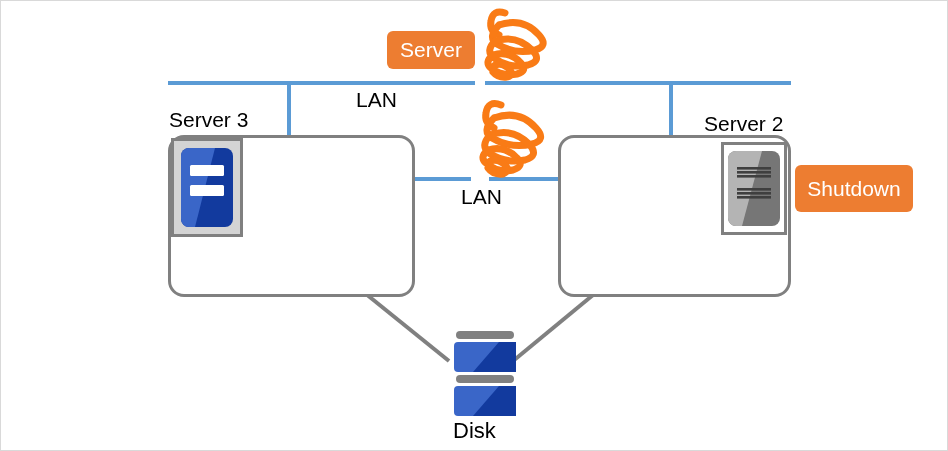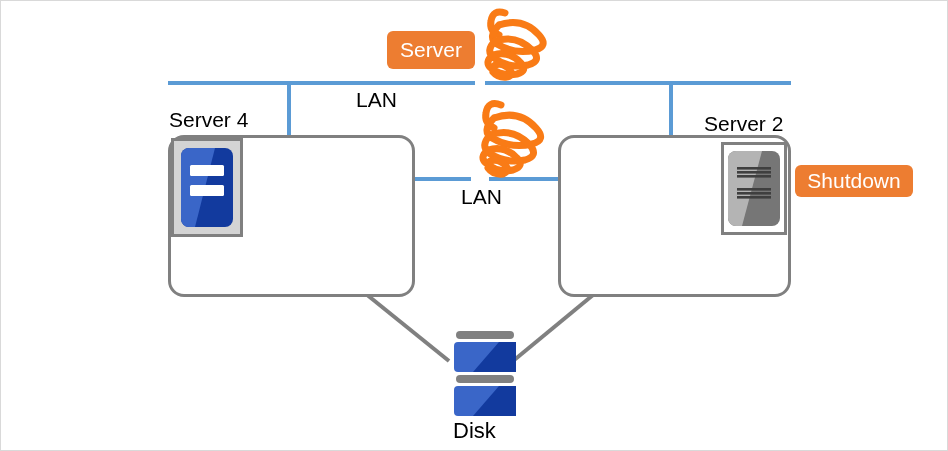--- a/index.html
+++ b/index.html
@@ -56,21 +56,21 @@
     background: #ed7d31;
     color: #ffffff;
     border-radius: 6px;
     font-size: 21px;
     display: flex;
     align-items: center;
     justify-content: center;
     white-space: nowrap;
   }
   .badge-error    { left: 386px; top: 30px;  width: 88px;  height: 38px; }
-  .badge-shutdown { left: 794px; top: 164px; width: 118px; height: 32px; }
+  .badge-shutdown { left: 794px; top: 164px; width: 118px; height: 47px; }
 
   
   .server-box {
     position: absolute;
     border: 3px solid #808080;
     border-radius: 16px;
     background: #ffffff;
     box-sizing: border-box;
   }
   .server-box-1 { left: 167px; top: 134px; width: 247px; height: 162px; }
@@ -161,21 +161,21 @@
       <path d="M493 117 q25 -9 42 10 q11 12 -4 16 q-21 5 -40 -6 q-11 -7 2 -20"></path>
       <path d="M489 134 q23 -8 40 10 q9 11 -5 15 q-20 4 -36 -7 q-9 -7 1 -18"></path>
       <path d="M487 149 q17 -5 29 8 q8 8 -4 12 q-16 3 -27 -7 q-7 -6 2 -13"></path>
       <path d="M489 160 q9 -3 16 5 q4 5 -3 8 q-10 1 -15 -6"></path>
     </g>
 
   </svg>
 
   <div class="layer">
 
-    <div class="label label-server1">Server 4</div>
+    <div class="label label-server1">Server 3</div>
 
     <div class="server-box server-box-1"></div>
 
     <div class="icon-frame icon-frame-1">
       <div class="srv-glyph srv-glyph-1">
         <svg class="srv-sheen" viewBox="0 0 52 79" preserveAspectRatio="none">
           <path d="M0 0 L34 0 L14 79 L0 79 Z" fill="#3a66c8"></path>
         </svg>
         <svg class="srv-bars" viewBox="0 0 52 79">
           <rect x="9" y="17" width="34" height="11" rx="1.5" fill="#ffffff"></rect>

